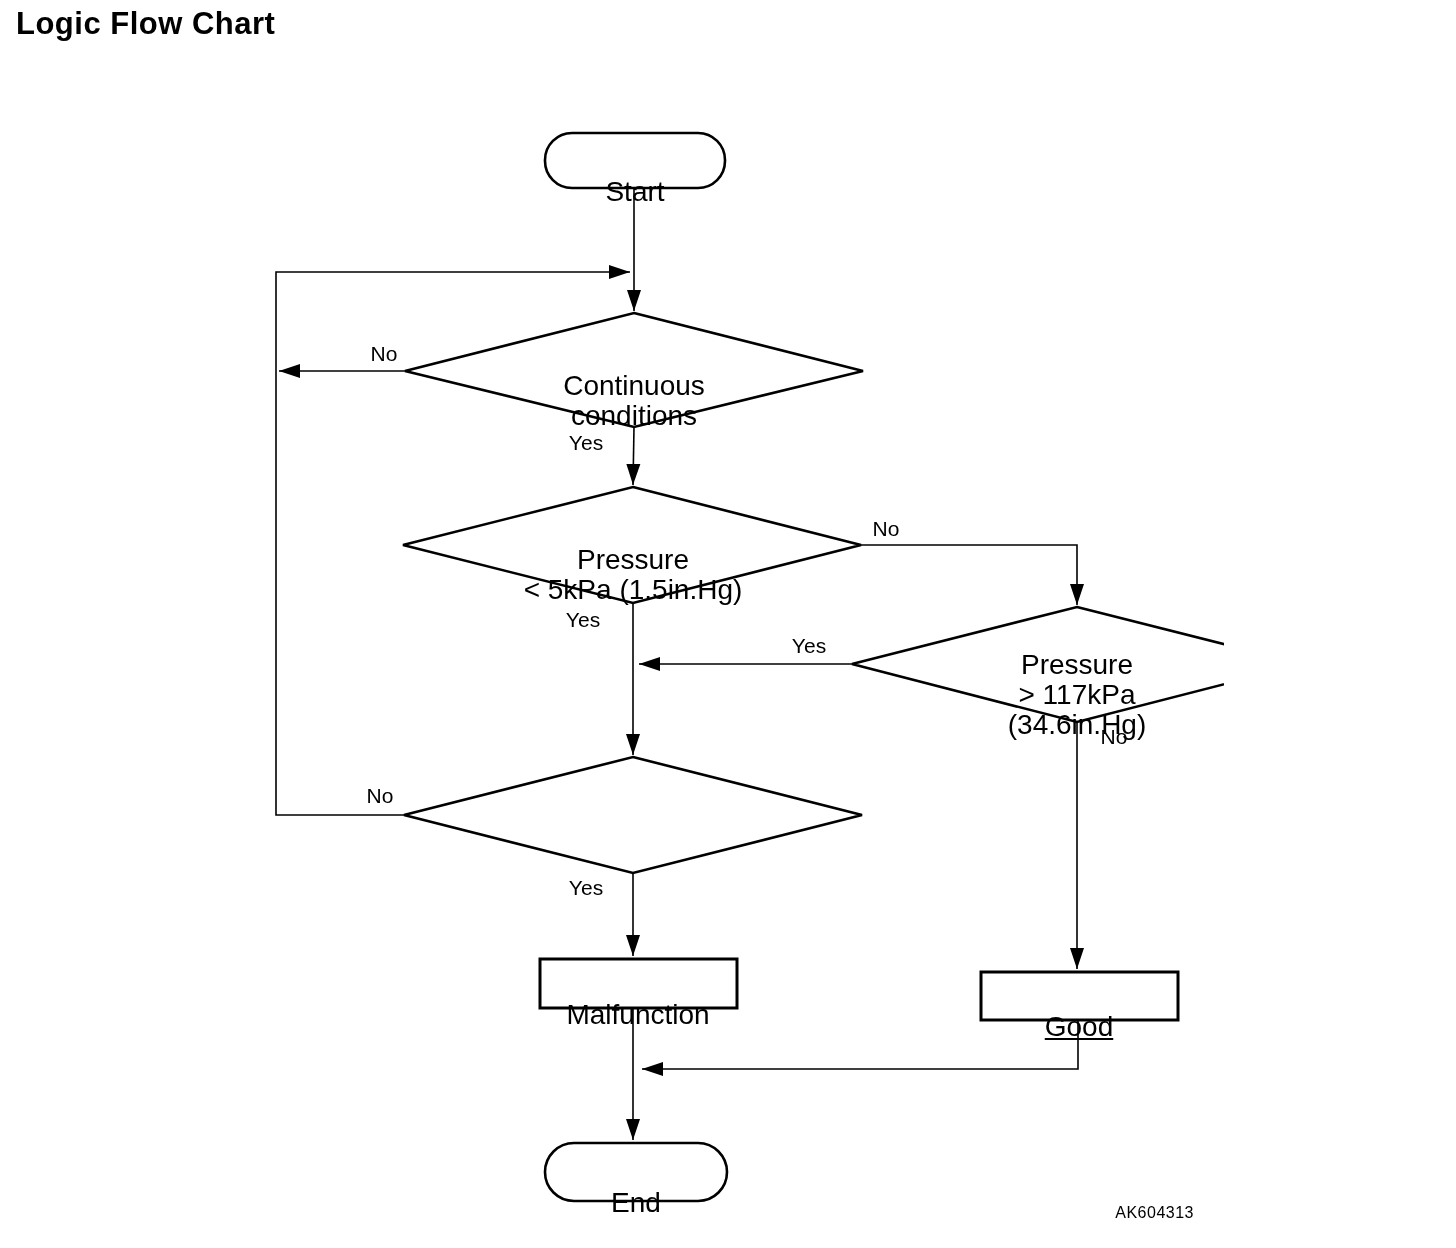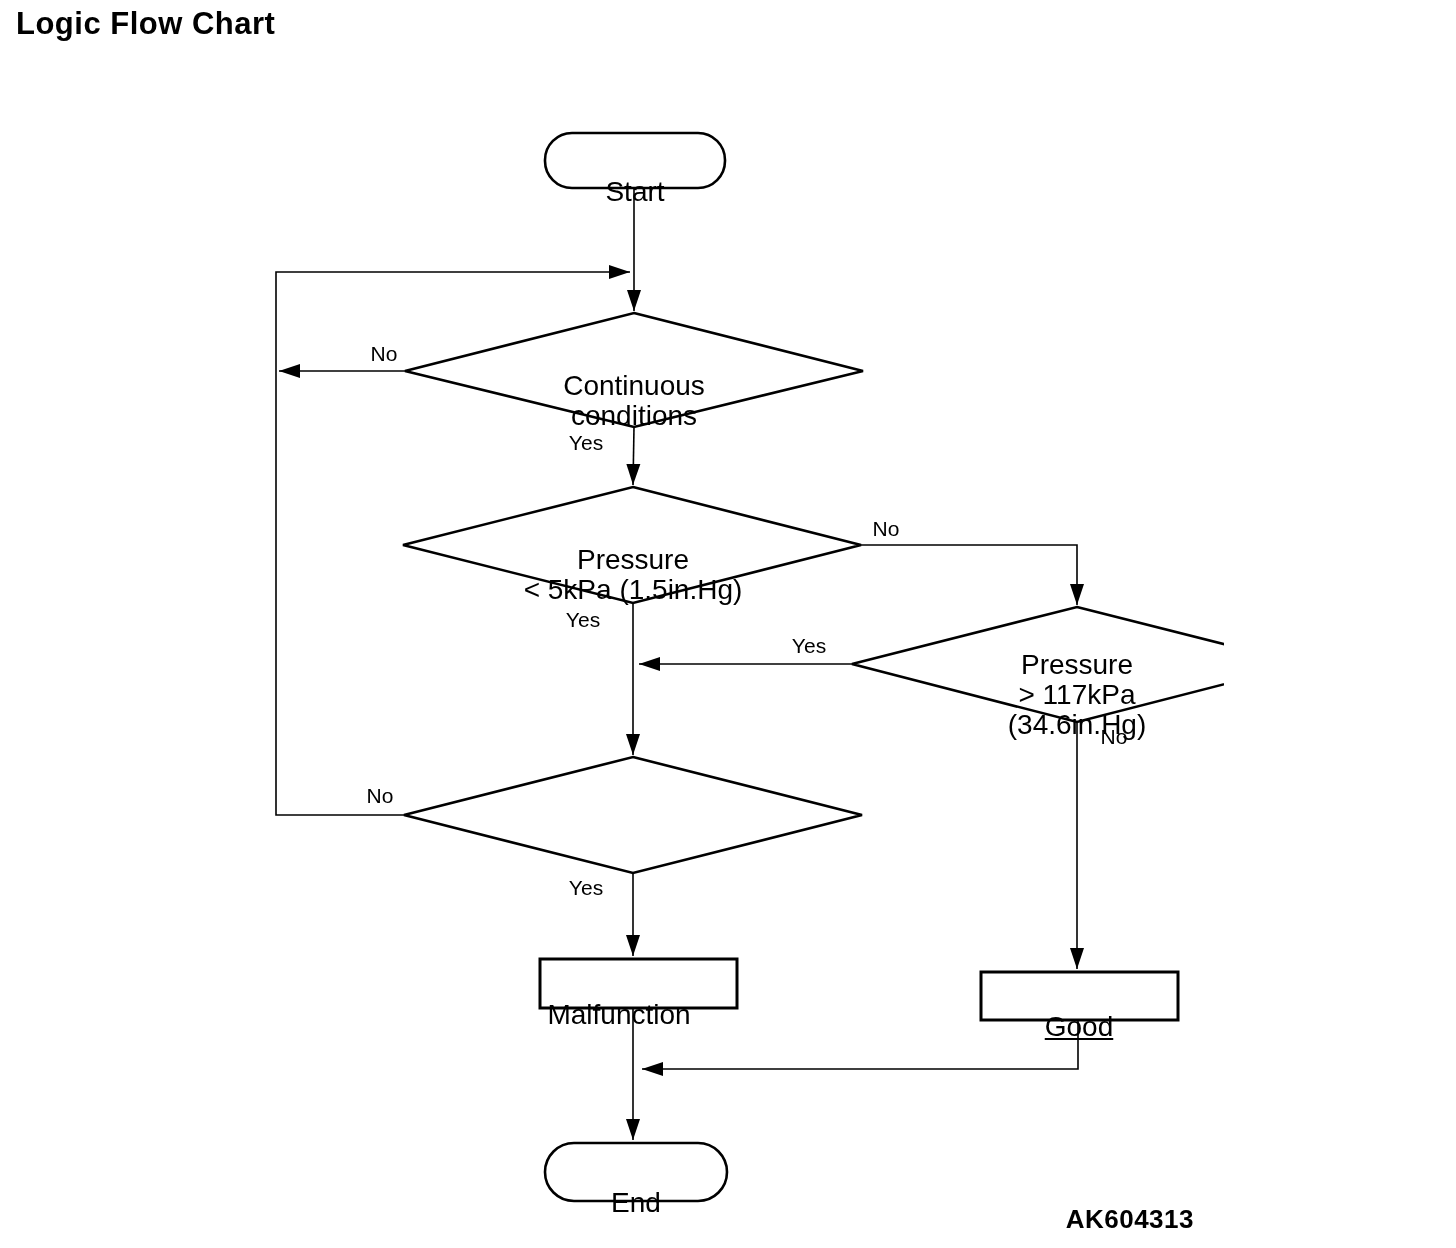--- a/index.html
+++ b/index.html
@@ -39,22 +39,22 @@
     transform: translate(-50%, -50%);
     font-size: 21px;
     line-height: 24px;
     white-space: nowrap;
     text-align: center;
   }
   .figure-code {
     position: absolute;
     right: 30px;
     top: 1204px;
-    font-size: 26px;
-    font-weight: bold;
+    font-size: 16px;
+    font-weight: normal;
     letter-spacing: 0.5px;
   }
   svg .shape { fill: #ffffff; stroke: #000000; stroke-width: 2.6px; }
   svg .box   { fill: #ffffff; stroke: #000000; stroke-width: 3px; }
   svg .edge  { fill: none; stroke: #000000; stroke-width: 1.6px; }
 </style>
 </head>
 <body>
 
 <div class="canvas">
@@ -90,21 +90,21 @@
     <rect class="shape" x="545" y="1143" width="182" height="58" rx="29" ry="29"></rect>
   </svg>
 
   <div class="node-label" style="left:635px; top:161px;">Start</div>
   <div class="node-label" style="left:634px; top:370px;">Continuous
 conditions</div>
   <div class="node-label" style="left:633px; top:544px;">Pressure
 &lt; 5kPa (1.5in.Hg)</div>
   <div class="node-label" style="left:1077px; top:664px;">Pressure
 &gt; 117kPa (34.6in.Hg)</div>
-  <div class="node-label" style="left:619px; top:984px;">Malfunction</div>
+  <div class="node-label" style="left:638px; top:984px;">Malfunction</div>
   <div class="node-label" style="left:1079px; top:996px;text-decoration:underline;">Good</div>
   <div class="node-label" style="left:636px; top:1172px;">End</div>
 
   <div class="edge-label" style="left:384px; top:354px;">No</div>
   <div class="edge-label" style="left:586px; top:443px;">Yes</div>
   <div class="edge-label" style="left:886px; top:529px;">No</div>
   <div class="edge-label" style="left:583px; top:620px;">Yes</div>
   <div class="edge-label" style="left:809px; top:646px;">Yes</div>
   <div class="edge-label" style="left:1114px; top:737px;">No</div>
   <div class="edge-label" style="left:380px; top:796px;">No</div>

